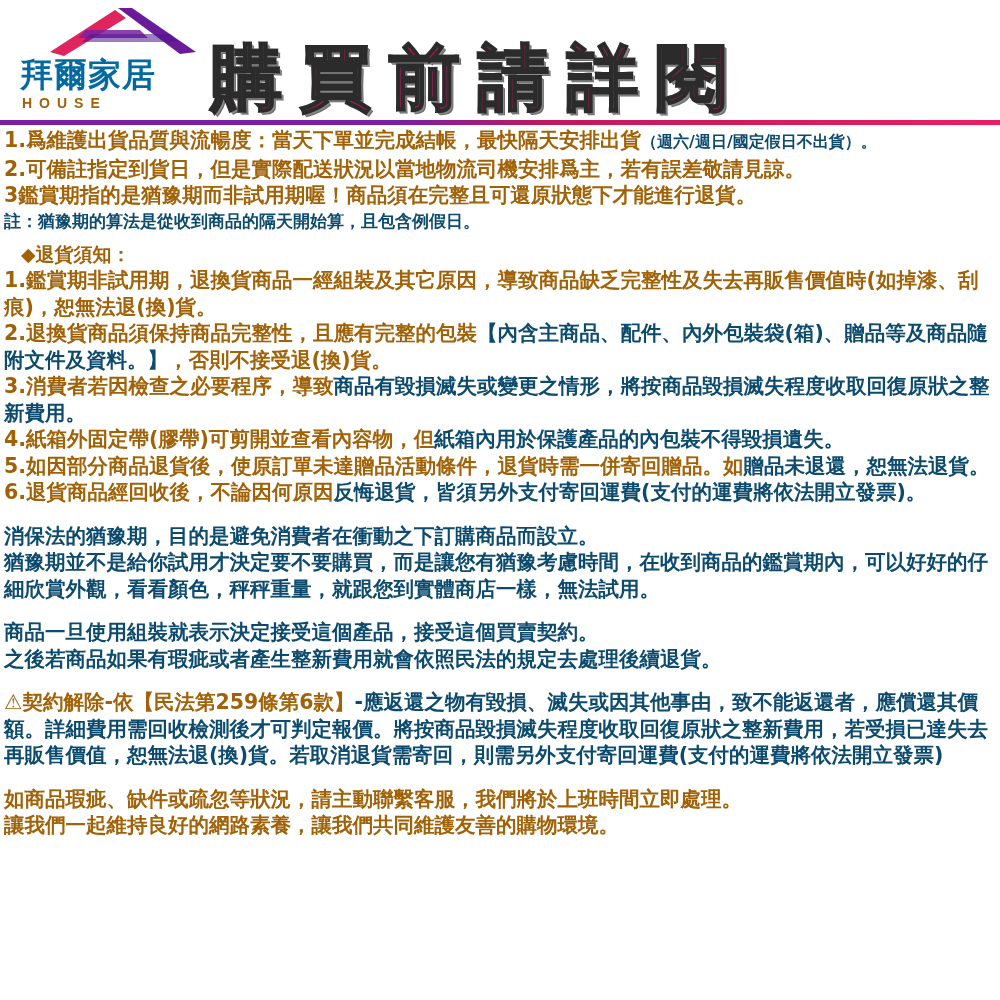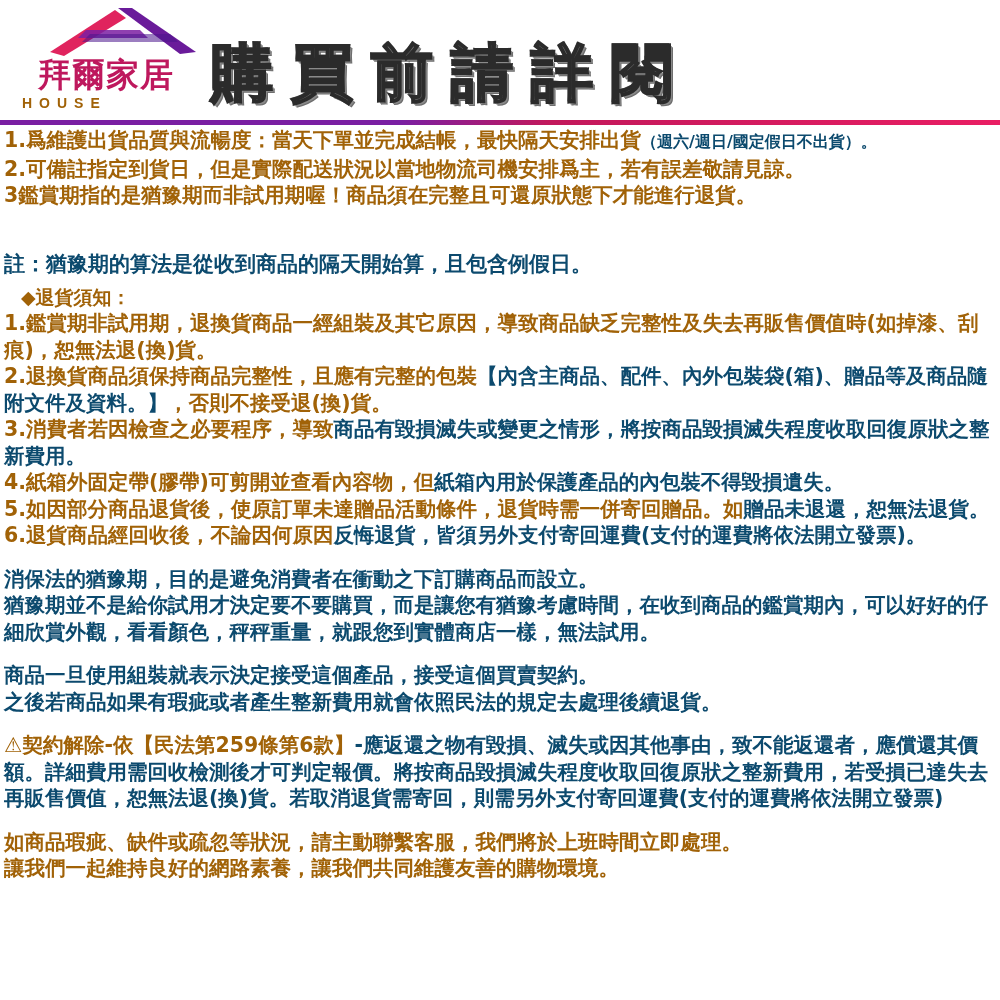--- a/index.html
+++ b/index.html
@@ -40,40 +40,40 @@
     position: relative;
     width: 180px;
     height: 52px;
     margin-left: 14px;
   }
   .logo-mark svg { display: block; }
   .logo-name {
     font-size: 33px;
     font-weight: bold;
     letter-spacing: 1px;
-    color: #be185d;
+    color: #0369a1;
     line-height: 1;
-    margin: 2px 0 0 32px;
+    margin: 2px 0 0 14px;
     font-family: "DejaVu Sans", "Liberation Sans", sans-serif;
   }
   .logo-sub {
     margin-left: 16px;
     font-size: 14px;
     letter-spacing: 7px;
     color: #a16207;
     font-weight: bold;
     margin-top: 4px;
     font-family: "Liberation Sans", sans-serif;
   }
   .banner-title {
     flex: 1 1 auto;
-    font-size: 62px;
+    font-size: 71px;
     font-weight: bold;
     letter-spacing: 18px;
-    color: #737373;
+    color: #be185d;
     -webkit-text-stroke: 2px #2b2b2b;
     text-shadow:
       2px 2px 0 #8a8a8a,
       3px 3px 0 #6e6e6e,
       -1px -1px 0 #444;
     line-height: 1;
     padding-top: 38px;
     white-space: nowrap;
     font-family: "DejaVu Sans", "Liberation Sans", sans-serif;
   }
@@ -93,23 +93,22 @@
     line-height: 26.5px;
     font-weight: bold;
     white-space: normal;
     letter-spacing: 0px;
     font-family: "DejaVu Sans", "Liberation Sans", sans-serif;
   }
   .sm {
     font-size: 16px;
   }
   .note {
-    font-size: 21px;
+    font-size: 17px;
     line-height: 24px;
-    margin-top: 43px;
   }
   .red { color: #0c4a6e; }
   .blk { color: #a16207; }
   .spacer { height: 17px; }
   .spacer-sm { height: 8px; }
   .diamond { font-size: 19px; margin-left: 17px; }
 </style>
 </head>
 <body>
 

